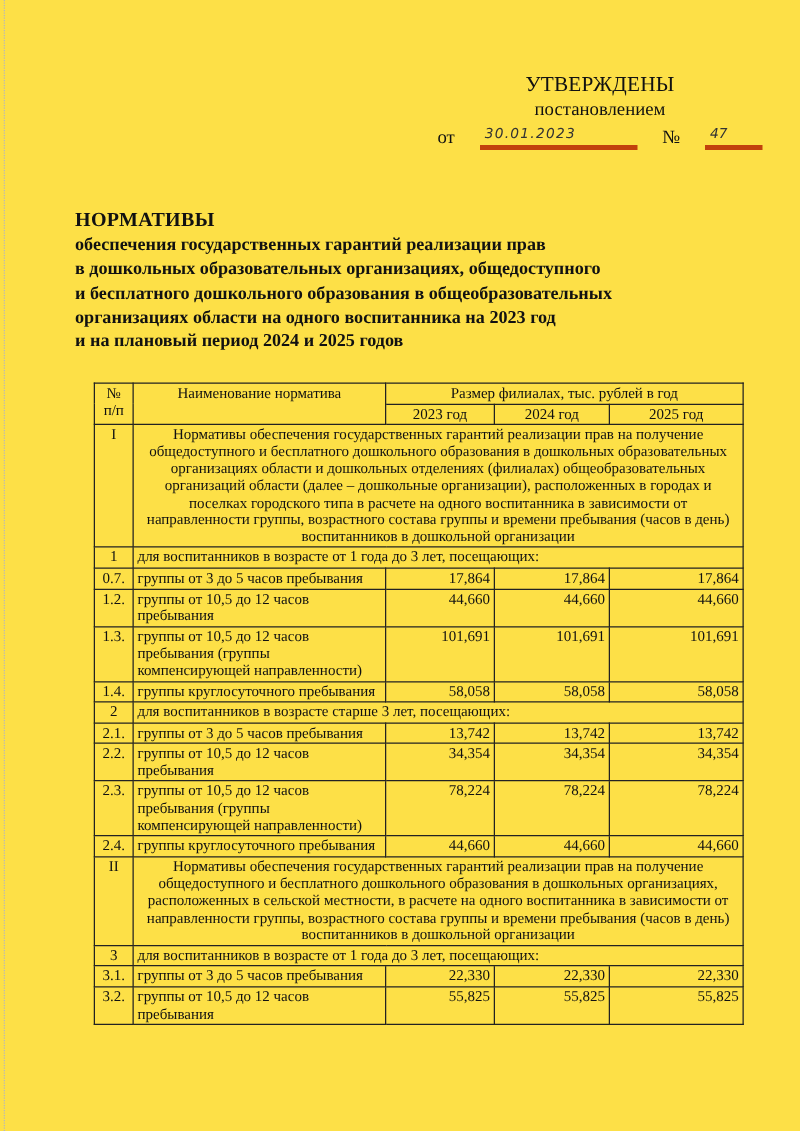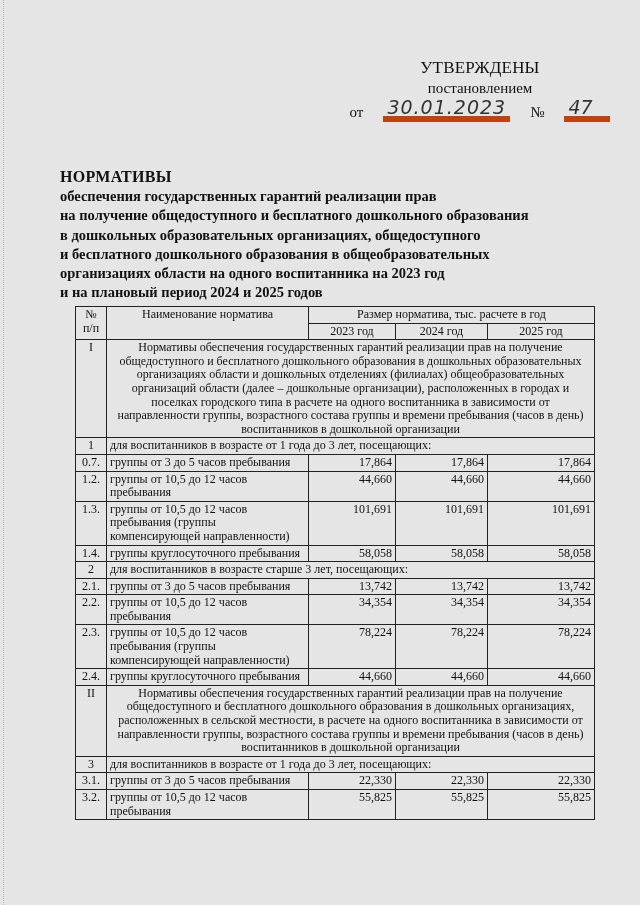--- a/index.html
+++ b/index.html
@@ -1,26 +1,26 @@
 <!DOCTYPE html>
 <html><head>
 <meta charset="utf-8">
 <style>
   html, body { margin:0; padding:0; background:#fff; }
   body { width:640px; height:905px; position:relative; overflow:hidden;
          font-family:"Liberation Serif","DejaVu Serif",serif; color:#111; }
-  .page { position:absolute; left:0; top:0; width:640px; height:905px; background:#e5e5e5; }
+  .page { position:absolute; left:0; top:0; width:640px; height:905px; background:#fde047; }
   .margin-dots { position:absolute; left:3px; top:0; width:1px; height:905px;
          border-left:1px dotted #b8b8b8; }
   .approval { position:absolute; left:340px; top:58px; width:280px; text-align:center;
          font-size:15px; line-height:20px; }
   .approval .big { font-size:17px; letter-spacing:0.2px; }
   .approval .dateline { display:flex; justify-content:center; align-items:flex-end; gap:20px; }
-  .hand { font-family:"DejaVu Sans",sans-serif; font-style:italic; font-size:19px; color:#333;
-          border-bottom:6px solid #c2410c; padding:0 4px; line-height:18px; }
+  .hand { font-family:"DejaVu Sans",sans-serif; font-style:italic; font-size:11px; color:#333;
+          border-bottom:4px solid #c2410c; padding:0 4px; line-height:18px; }
   .hand.date { min-width:118px; display:inline-block; text-align:left; letter-spacing:1px; }
   .hand.num { min-width:38px; display:inline-block; text-align:left;font-style:italic; }
   .title { position:absolute; left:60px; top:167px; width:540px; 
          font-weight:bold; font-size:14.5px; line-height:19.3px; }
   .title .main { font-size:16px; line-height:20px; letter-spacing:0.3px; }
   table.norms { position:absolute; left:75px; top:306px; width:519px; border-collapse:collapse;
          font-size:12px; line-height:13.6px; table-layout:fixed; }
   table.norms td { border:1px solid #222; padding:1px 3px 1px 3px; vertical-align:top; }
   .c-val { text-align:right; }
   .hdr { text-align:center; vertical-align:top; }
@@ -40,40 +40,39 @@
       <span>от</span>
       <span class="hand date">30.01.2023</span>
       <span>№</span>
       <span class="hand num">47</span>
     </div>
   </div>
 
   <div class="title">
     <div class="main">НОРМАТИВЫ</div>
     <div>обеспечения государственных гарантий реализации прав</div>
-    <div>на получение общедоступного и бесплатного дошкольного образования</div>
     <div>в дошкольных образовательных организациях, общедоступного</div>
     <div>и бесплатного дошкольного образования в общеобразовательных</div>
     <div>организациях области на одного воспитанника на 2023 год</div>
     <div>и на плановый период 2024 и 2025 годов</div>
   </div>
 
   <table class="norms">
     <colgroup>
       <col style="width:31px">
         <col style="width:202px">
         <col style="width:87px">
         <col style="width:92px">
         <col style="width:107px">
     </colgroup>
     <tbody>
         <tr>
       <td rowspan="2" class="hdr">№ п/п</td>
       <td rowspan="2" class="hdr">Наименование норматива</td>
-      <td colspan="3" class="hdr">Размер норматива, тыс. расчете в год</td>
+      <td colspan="3" class="hdr">Размер филиалах, тыс. рублей в год</td>
     </tr>
     <tr>
       <td class="hdr">2023 год</td>
       <td class="hdr">2024 год</td>
       <td class="hdr">2025 год</td>
     </tr>
 
     <tr class="section">
       <td class="center">I</td>
       <td colspan="4" class="sec-text">Нормативы обеспечения государственных гарантий реализации прав на получение общедоступного и бесплатного дошкольного образования в дошкольных образовательных организациях области и дошкольных отделениях (филиалах) общеобразовательных организаций области (далее – дошкольные организации), расположенных в городах и поселках городского типа в расчете на одного воспитанника в зависимости от направленности группы, возрастного состава группы и времени пребывания (часов в день) воспитанников в дошкольной организации</td>

